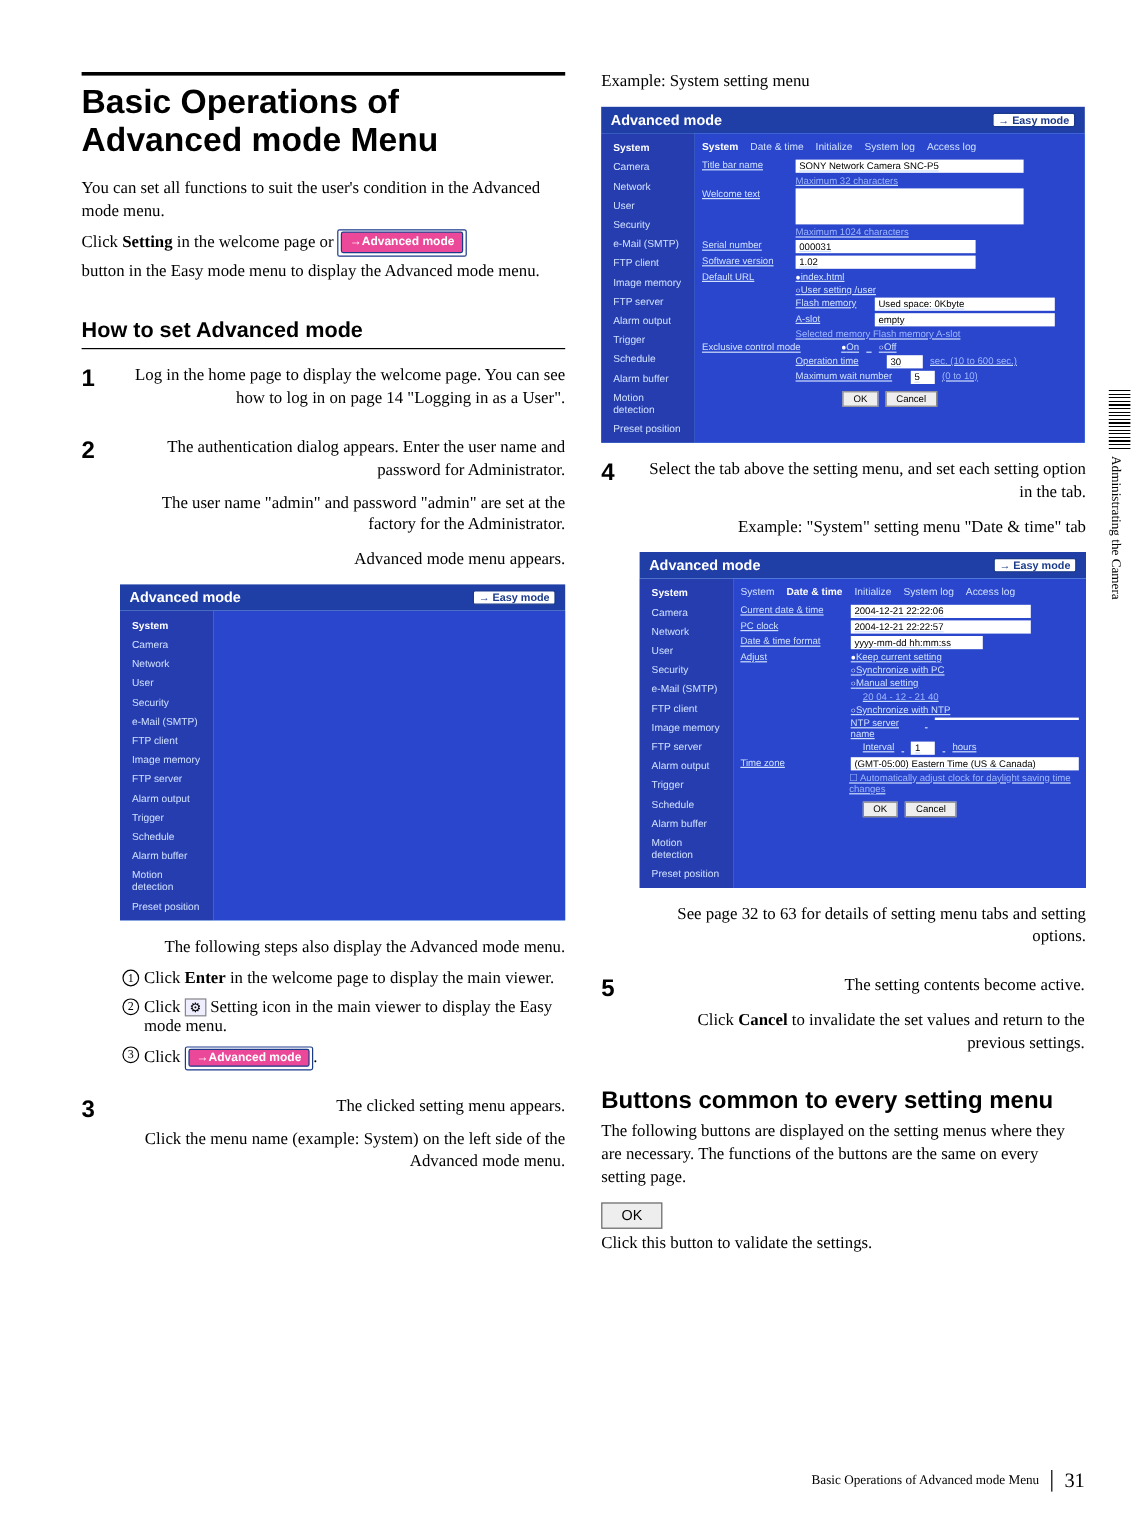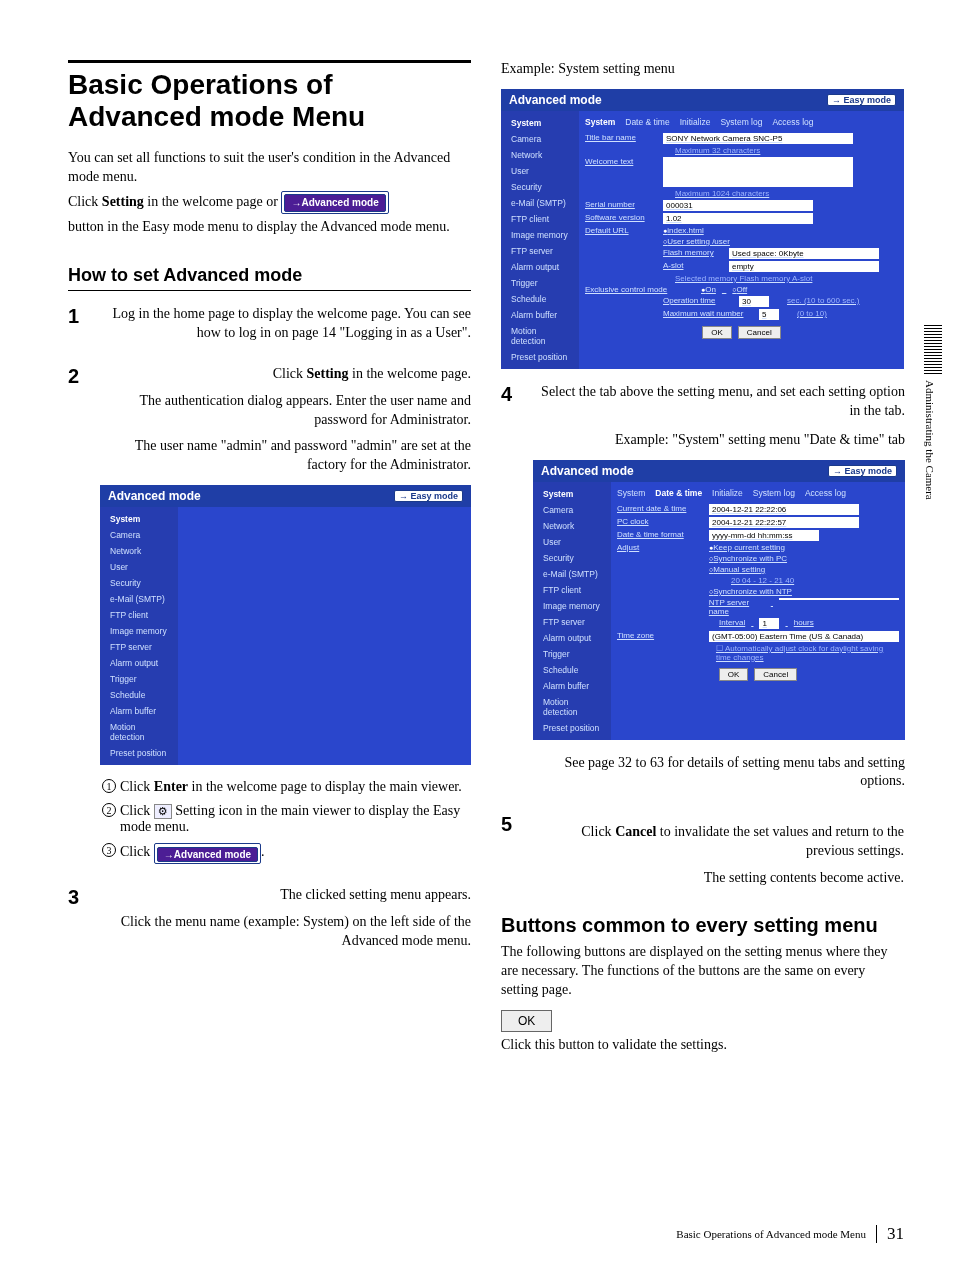--- a/index.html
+++ b/index.html
@@ -11,41 +11,41 @@
   h1 { font-family: Arial, Helvetica, sans-serif; font-weight: bold; font-size: 28px; line-height: 1.15; margin-bottom: 16px; }
   h2 { font-family: Arial, Helvetica, sans-serif; font-weight: bold; font-size: 18px; border-bottom: 1px solid #000; padding-bottom: 4px; margin: 28px 0 14px 0; }
   h3 { font-family: Arial, Helvetica, sans-serif; font-weight: bold; font-size: 20px; margin: 18px 0 6px 0; }
   p { font-size: 14px; line-height: 1.35; margin-bottom: 4px; }
 
   .step { display: flex; gap: 14px; margin-bottom: 14px; }
   .step-num { font-family: Arial, Helvetica, sans-serif; font-weight: bold; font-size: 20px; min-width: 18px; }
   .step-body { flex: 1; }
   .step-body p { margin-bottom: 8px; text-align: right; }
 
-  .inline-btn { display: inline-block; border: 1px solid #1b3a8a; background: #4c1d95; color: #fff; font-family: Arial, sans-serif; font-size: 10px; font-weight: bold; padding: 1px 6px; border-radius: 2px; vertical-align: middle; }
+  .inline-btn { display: inline-block; border: 1px solid #1b3a8a; background: #ec4899; color: #fff; font-family: Arial, sans-serif; font-size: 10px; font-weight: bold; padding: 1px 6px; border-radius: 2px; vertical-align: middle; }
   .inline-btn-outline { display:inline-block; border:1px solid #1b3a8a; background:#fff; padding:1px 2px; border-radius:2px; vertical-align:middle;}
   .inline-icon-box { display:inline-block; border:1px solid #888; background:#eef; padding:0 3px; font-size:11px; vertical-align:middle;}
   .ok-btn-img { display:inline-block; border:1px solid #666; background:#eee; padding:3px 16px; font-family: Arial,sans-serif; font-size:12px; margin:6px 0 4px 0;}
 
   
   .shot { margin: 10px 0 14px 0; border: 0; font-family: Arial, sans-serif; font-size: 9px; color: #fff; }
   .shot-hdr { background: #1f3ea6; display:flex; justify-content:space-between; align-items:center; padding:4px 8px; font-weight:bold; font-size:12px;}
   .easy-link { background:#fff; color:#1b3a8a; border:1px solid #1b3a8a; padding:0 4px; font-size:9px; border-radius:2px;}
   .shot-body { background:#7dd3fc; display:flex; min-height:120px;}
   .shot-side { background:#263db0; width:78px; padding:4px 0;}
   .shot-side div { padding:3px 10px; color:#cfe0ff; font-size:8.5px;}
   .shot-side div.sel { color:#fff; font-weight:bold;}
   .shot-main { flex:1; background:#2a46cc; padding:6px; font-size:8px; color:#cfe0ff;}
   .tabs { display:flex; gap:10px; font-size:8.5px; color:#cfe0ff; margin-bottom:6px;}
   .tabs span.active{color:#fff;font-weight:bold;}
   .field-row{display:flex;gap:6px;align-items:flex-start;margin:2px 0;text-decoration:underline;}
   .lbl{width:72px;color:#cfe0ff;}
   .ibox{background:#fff;color:#000;padding:1px 3px;font-size:8px;flex:0 0 150px;}
   .ibox.long{flex:0 0 190px;}
-  .note{color:#9fb6ff;font-size:8px;margin-left:12px;}
+  .note{color:#9fb6ff;font-size:8px;}
   .radio::before{content:"\25CF ";color:#fff;font-size:7px;}
   .radio-e::before{content:"\25CB ";color:#fff;font-size:7px;}
   .btnrow{display:flex;gap:6px;justify-content:center;margin-top:6px;}
   .sbtn{background:#eee;color:#000;border:1px solid #888;padding:1px 8px;font-size:8px;}
 
   .circ { display:inline-block; border:1px solid #000; border-radius:50%; width:14px; height:14px; line-height:13px; text-align:center; font-size:10px; margin-right:4px;}
   .sub { margin-left:2px; margin-bottom:8px; display:flex;}
   .sub-body{flex:1;}
 
   .side-text { position:absolute; right:18px; top:380px; writing-mode:vertical-rl; font-size:11px; font-family:"Times New Roman",serif;}
@@ -75,23 +75,23 @@
     <div class="step">
       <div class="step-num">1</div>
       <div class="step-body">
           <p>Log in the home page to display the welcome page. You can see how to log in on page 14 "Logging in as a User".</p>
         </div>
     </div>
 
     <div class="step">
       <div class="step-num">2</div>
       <div class="step-body">
-        <p><span>Click </span><b>Setting</b><span> in the welcome page.</span></p>
         <p>The authentication dialog appears. Enter the user name and password for Administrator.</p>
         <p>The user name "admin" and password "admin" are set at the factory for the Administrator.</p>
+        <p style="margin-top:10px">Advanced mode menu appears.</p>
 
         <div class="shot">
           <div class="shot-hdr">
             <span>Advanced mode</span>
             <span class="easy-link">→ Easy mode</span>
           </div>
           <div class="shot-body">
             <div class="shot-side" id="side1">
                 <div class="sel">System</div>
                 <div>Camera</div>
@@ -106,20 +106,21 @@
                 <div>Trigger</div>
                 <div>Schedule</div>
                 <div>Alarm buffer</div>
                 <div>Motion detection</div>
                 <div>Preset position</div>
               </div>
             <div class="shot-main" style="background:#2a46cc"></div>
           </div>
         </div>
 
+        <p>The following steps also display the Advanced mode menu.</p>
         <div class="sub">
             <span class="circ">1</span>
             <div class="sub-body"><span>Click </span><b>Enter</b><span> in the welcome page to display the main viewer.</span></div>
           </div>
         <div class="sub">
             <span class="circ">2</span>
             <div class="sub-body"><span>Click </span><span class="inline-icon-box">⚙</span><span> Setting icon in the main viewer to display the Easy mode menu.</span></div>
           </div>
         <div class="sub">
             <span class="circ">3</span>
@@ -326,22 +327,22 @@
           </div>
         </div>
 
         <p>See page 32 to 63 for details of setting menu tabs and setting options.</p>
       </div>
     </div>
 
     <div class="step">
       <div class="step-num">5</div>
       <div class="step-body">
+        <p>The setting contents become active.</p>
         <p style="margin-top:10px"><span>Click </span><b>Cancel</b><span> to invalidate the set values and return to the previous settings.</span></p>
-        <p>The setting contents become active.</p>
       </div>
     </div>
 
     <h3>Buttons common to every setting menu</h3>
     <p>The following buttons are displayed on the setting menus where they are necessary. The functions of the buttons are the same on every setting page.</p>
     <div class="ok-btn-img">OK</div>
     <p>Click this button to validate the settings.</p>
   </div>
 </div>
 

